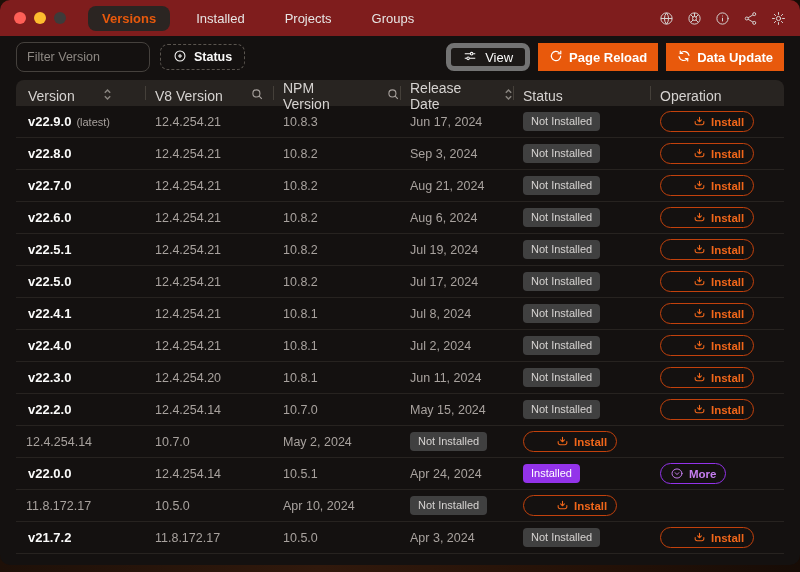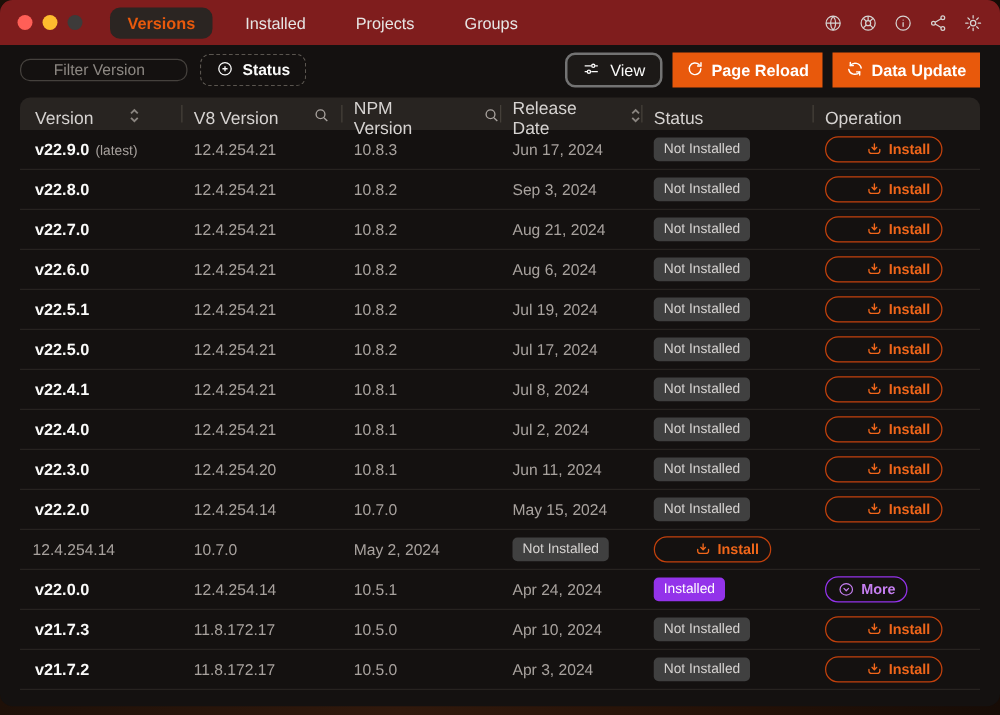--- a/index.html
+++ b/index.html
@@ -20,34 +20,34 @@
   .light.yellow { background:#febc2e; }
   .light.gray { background:#3d3b3a; }
   .tabs { display:flex; align-items:center; gap:12px; }
   .tab { padding:5px 14px; font-size:13px; color:#e7e5e4; border-radius:8px; cursor:default; }
   .tab.active { background:#2b2522; color:#e8590c; font-weight:700; }
   .titlebar-icons { margin-left:auto; display:flex; align-items:center; gap:13px; color:#d6d3d1; }
   .titlebar-icons svg { display:block; }
   
   .toolbar { display:flex; align-items:center; padding:6px 16px 8px; }
   .filter-input {
-    width:134px; height:18px; background:transparent; border:1px solid #45413d;
-    border-radius:8px; color:#e7e5e4; padding:0 26px; font-size:12.5px; outline:none;
+    width:134px; height:30px; background:transparent; border:1px solid #45413d;
+    border-radius:8px; color:#e7e5e4; padding:0 10px; font-size:12.5px; outline:none;
     font-family:"Liberation Sans", sans-serif;
   }
   .filter-input::placeholder { color:#8d8883; }
   .status-btn {
     margin-left:10px; height:26px; border:1px dashed #5a554f; border-radius:8px;
     background:transparent; color:#fafaf9; font-size:12.5px; font-weight:600;
     display:inline-flex; align-items:center; gap:7px; padding:0 12px;
     font-family:"Liberation Sans", sans-serif;
   }
   .toolbar-right { margin-left:auto; display:flex; align-items:center; gap:8px; }
   .view-btn {
-    height:28px; border:2px solid #737373; background:#1c1917; border-radius:8px;
+    height:28px; border:5px solid #737373; background:#1c1917; border-radius:8px;
     color:#fafaf9; font-size:13px; display:inline-flex; align-items:center; gap:8px;
     padding:0 12px; font-family:"Liberation Sans", sans-serif;
   }
   .orange-btn {
     height:28px; background:#e8590c; border:none; border-radius:0; color:#fff;
     font-weight:700; font-size:13px; display:inline-flex; align-items:center; gap:6px;
     padding:0 11px; font-family:"Liberation Sans", sans-serif;
   }
   
   .table { margin:0 16px; }
@@ -483,21 +483,20 @@
                   <ellipse cx="12" cy="12" rx="9.2" ry="8.4"></ellipse>
                   <path d="M8.6 10.5L12 14l3.4-3.5"></path>
                 </svg>
         </span>
         <span class="btn-label">More</span>
       </button>
     </div>
   </div>
 
   <div class="row">
-    <div class="cell version-cell"><span>v21.7.3</span><span class="tag"></span></div>
     <div class="cell">11.8.172.17</div>
     <div class="cell">10.5.0</div>
     <div class="cell">Apr 10, 2024</div>
     <div class="cell flex">
       <span class="badge not-installed">Not Installed</span>
     </div>
     <div class="cell flex">
       <button class="op-btn install">
         <span>
           <svg width="13" height="13" viewBox="0 0 24 24" fill="none" stroke="currentColor" stroke-width="2" stroke-linecap="round" stroke-linejoin="round">

